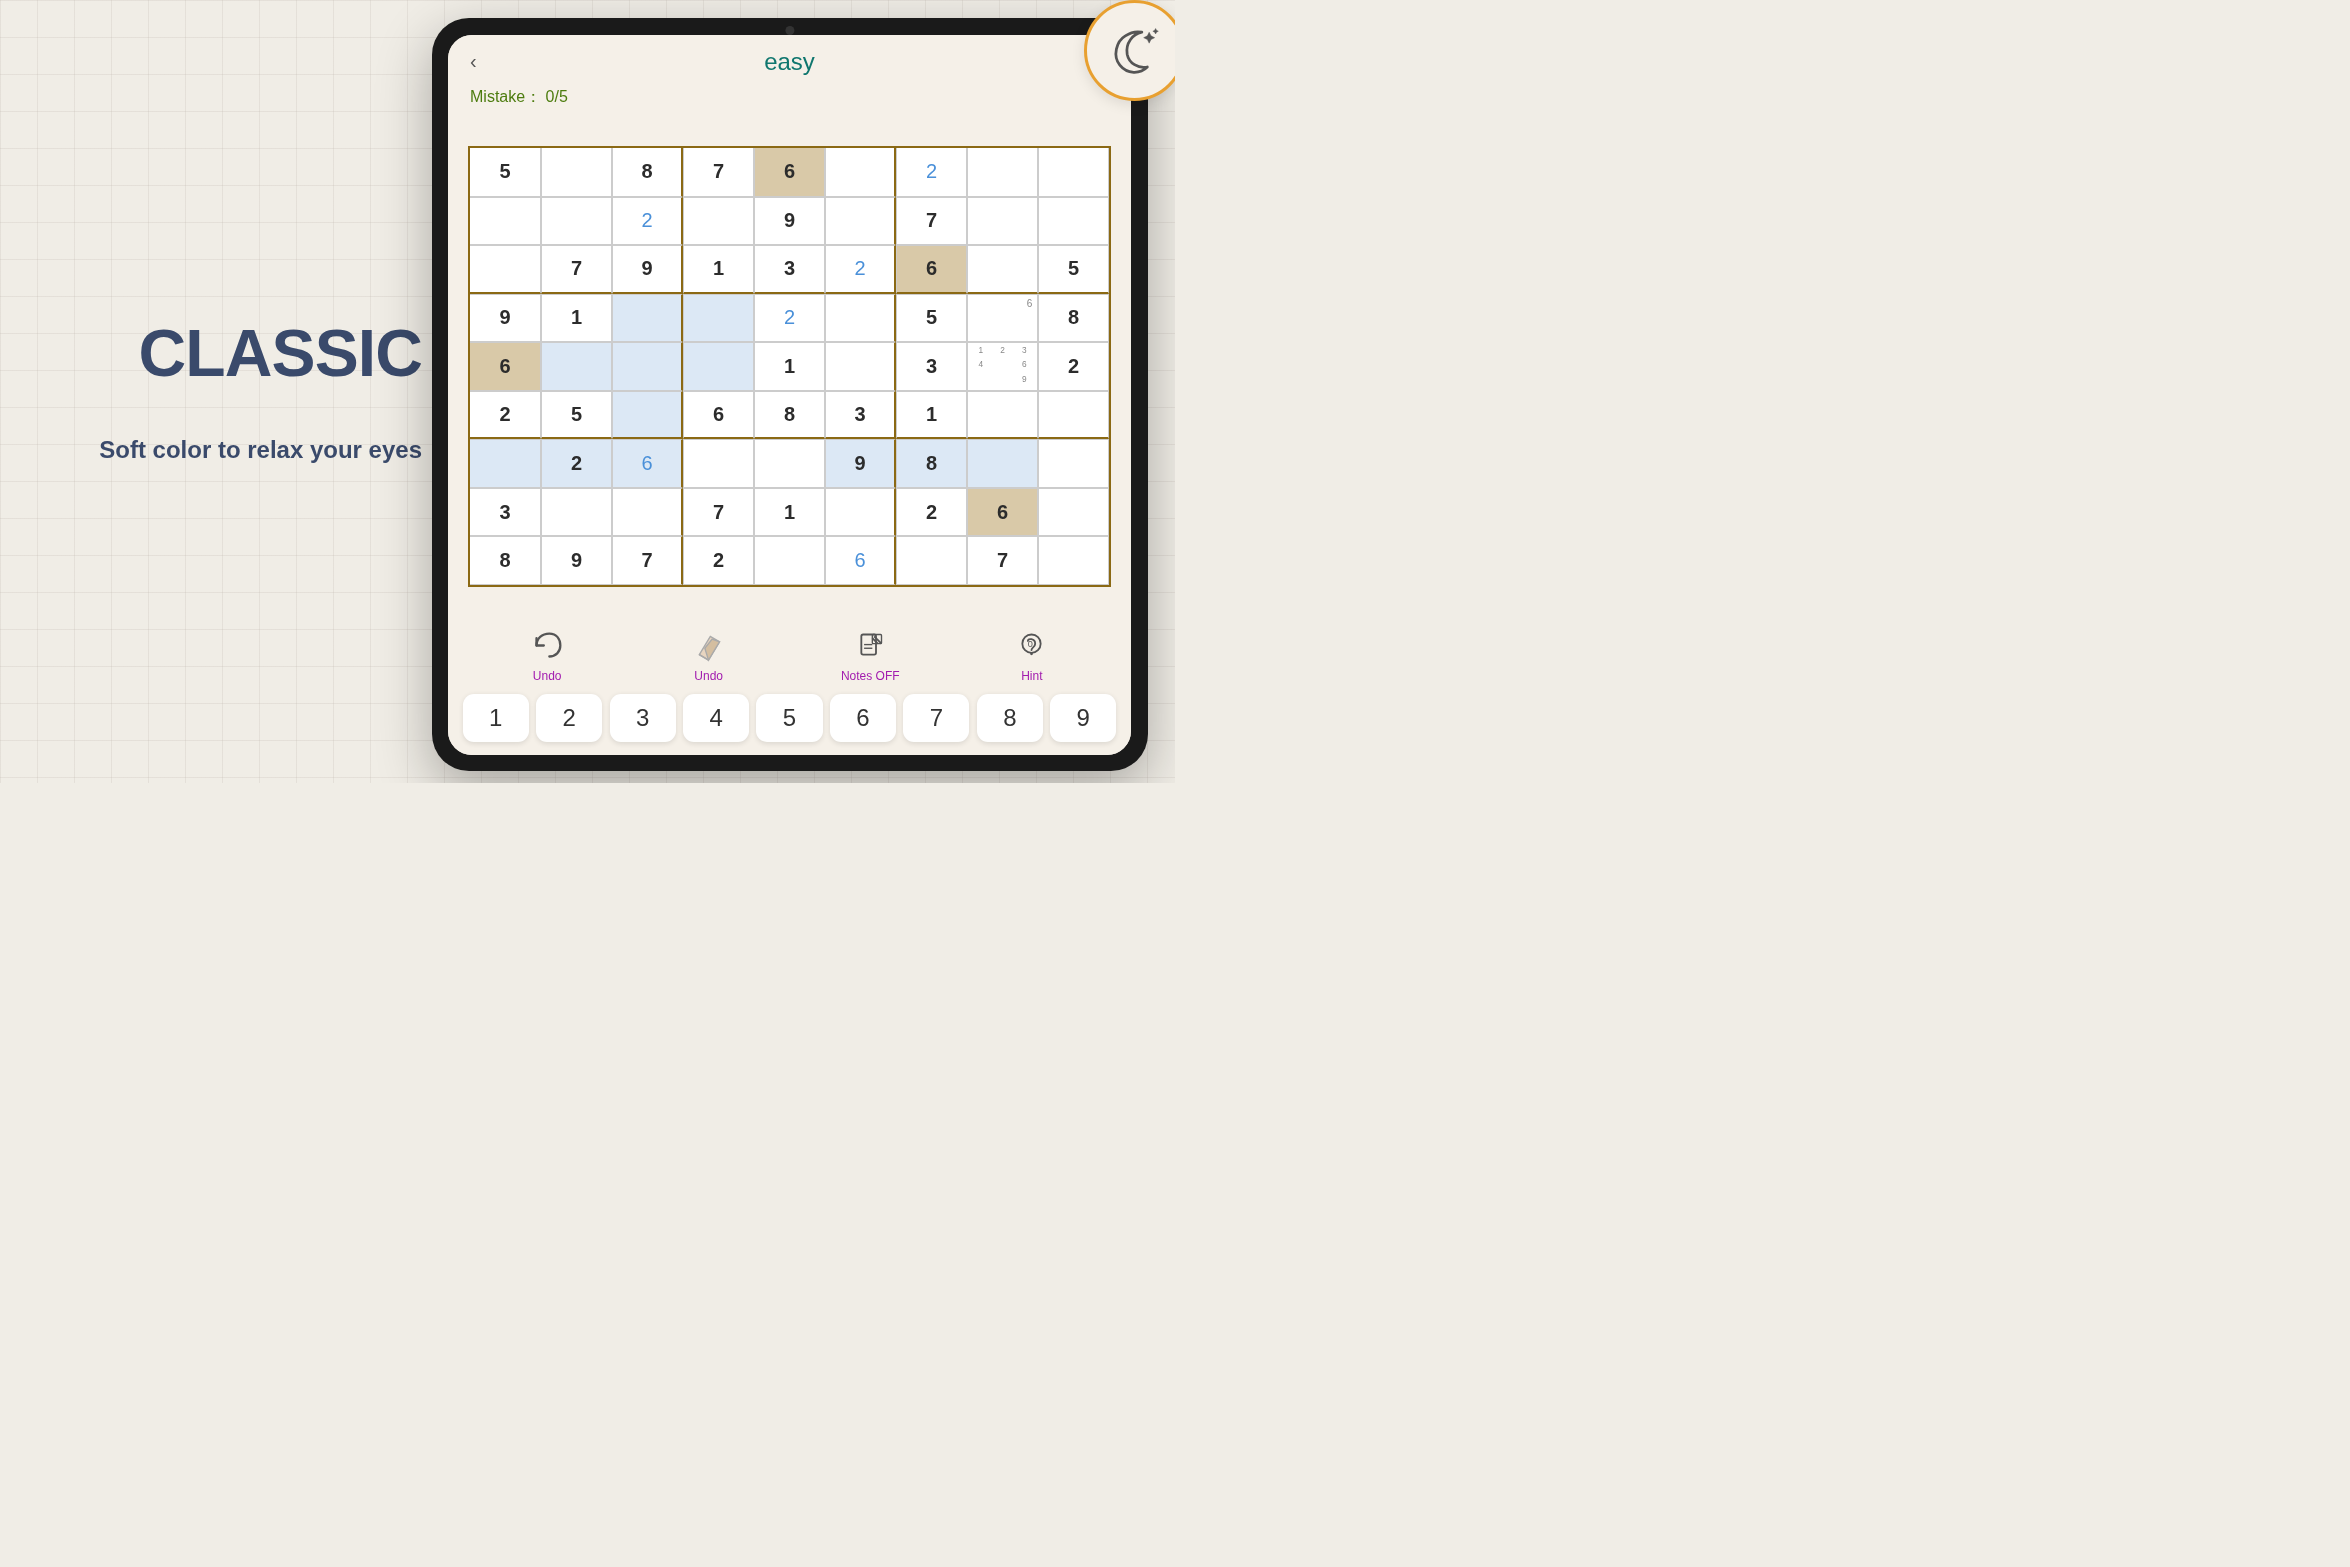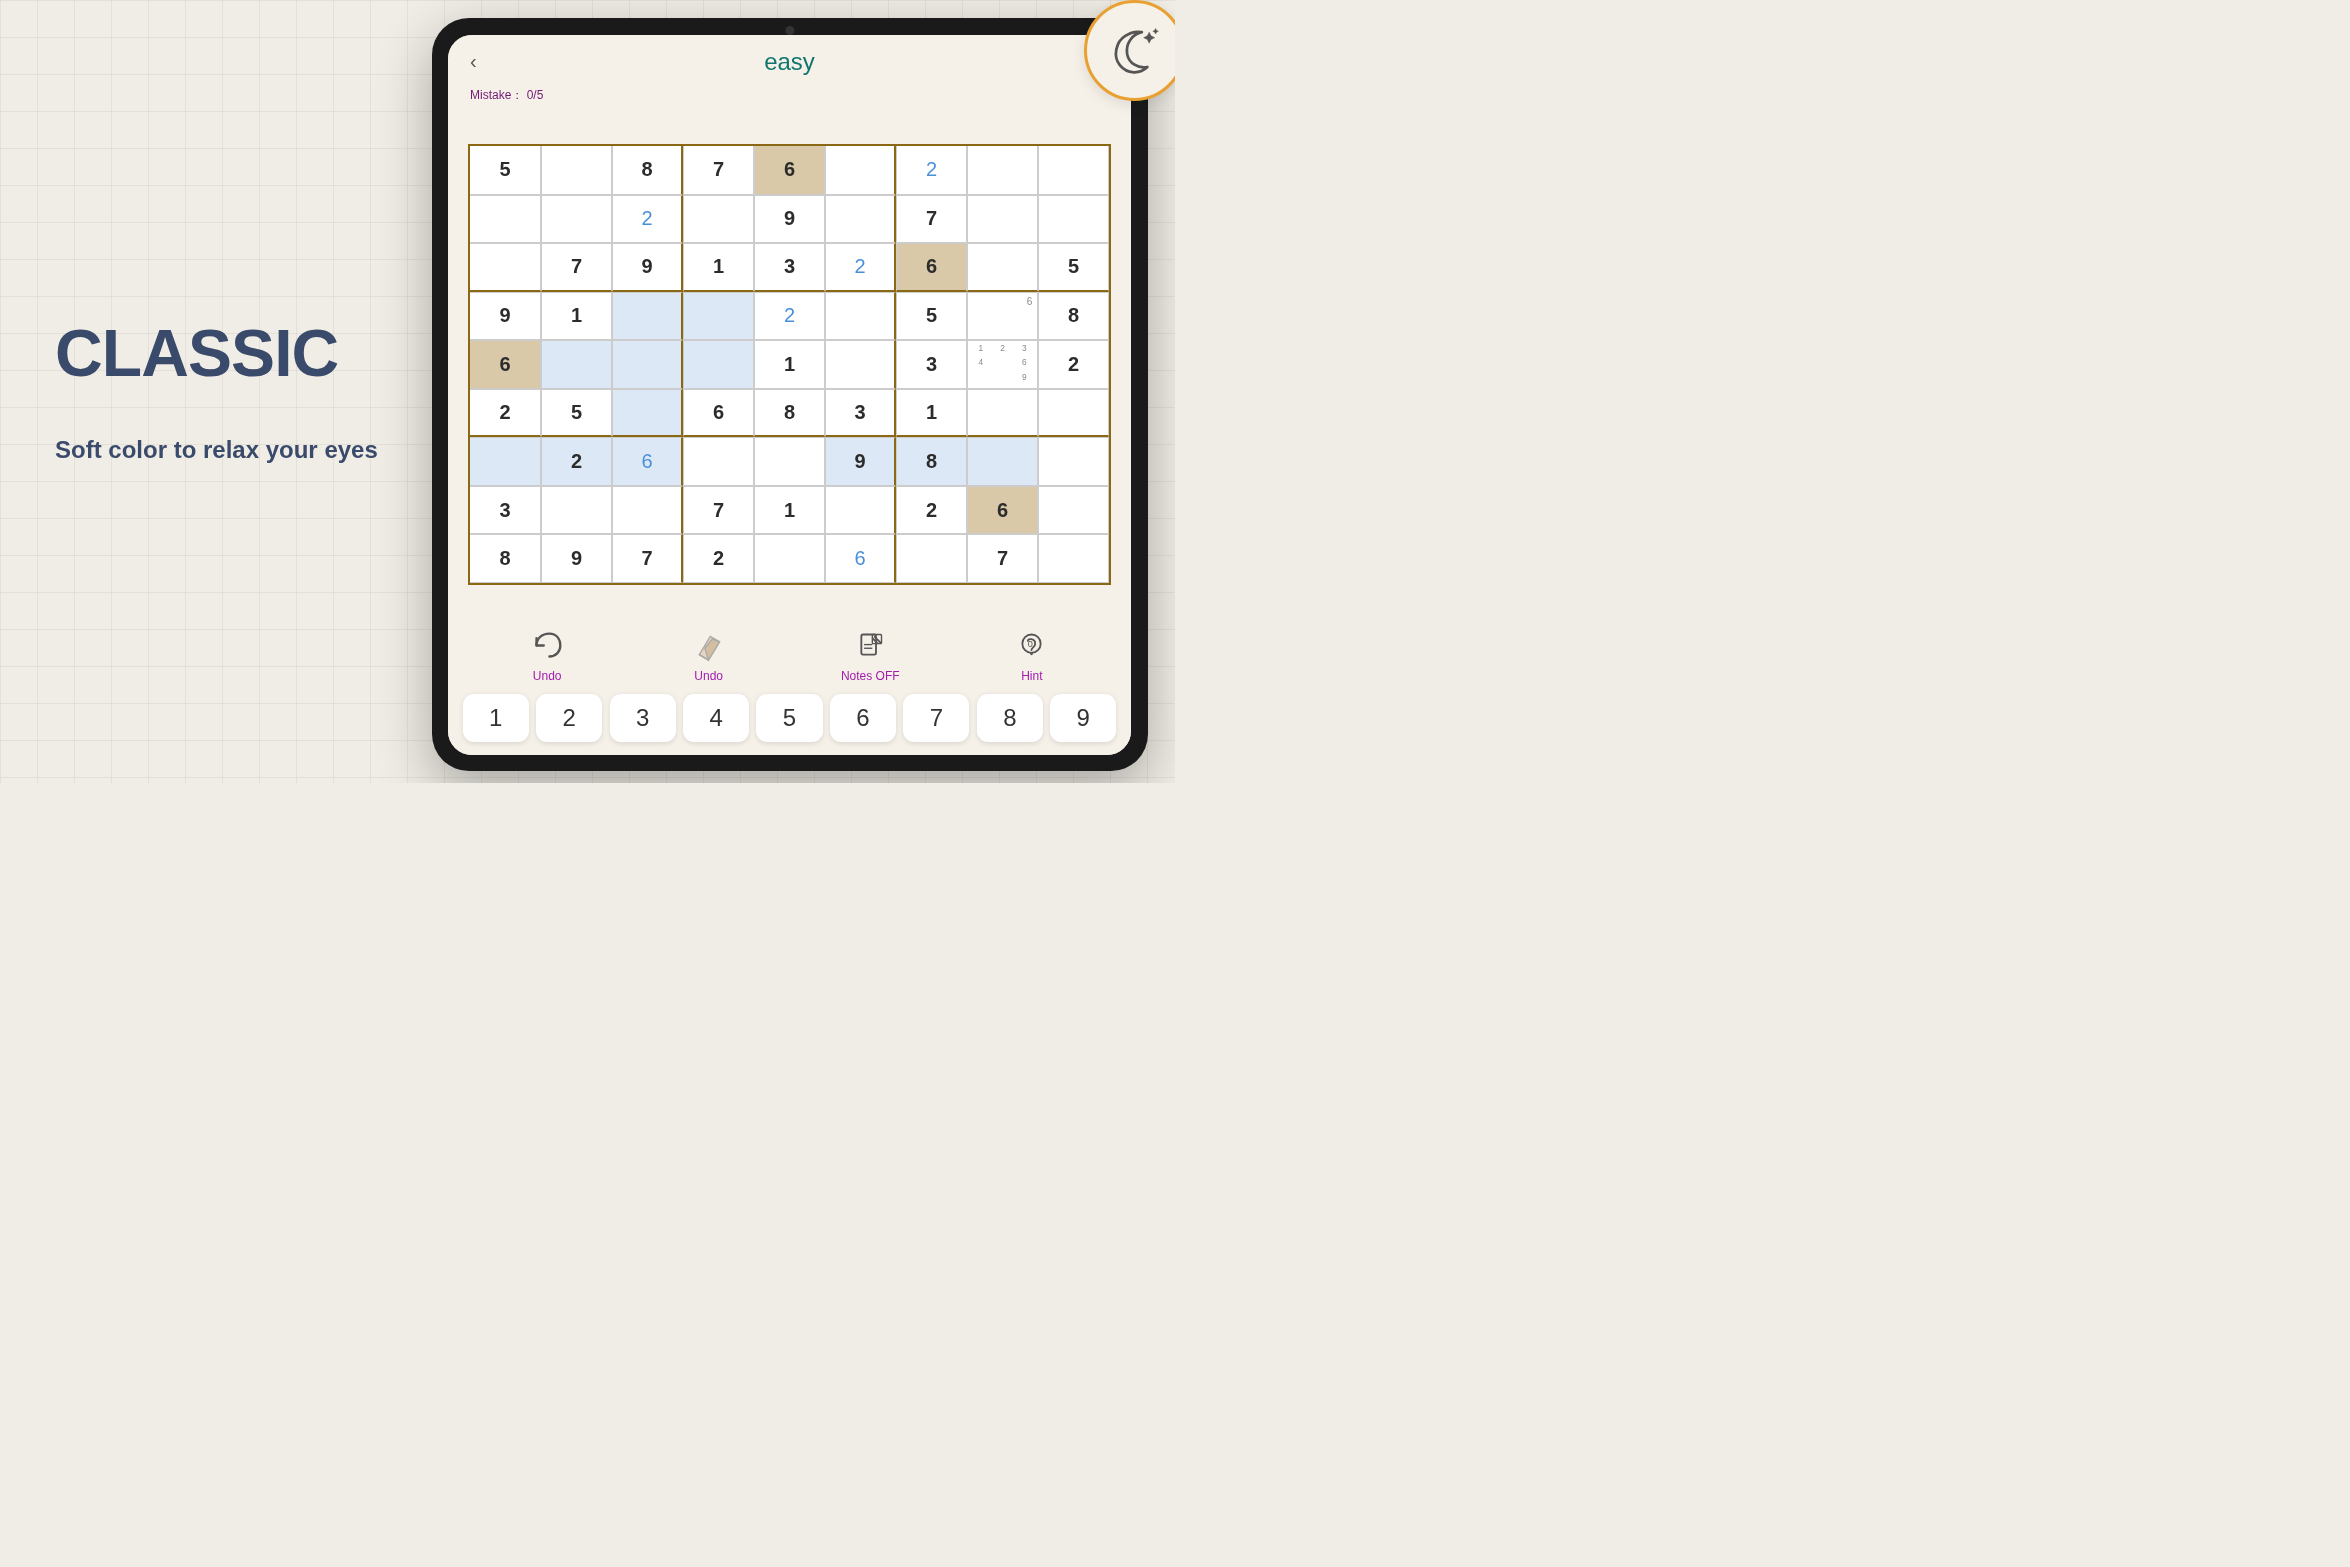--- a/index.html
+++ b/index.html
@@ -23,20 +23,21 @@
       pointer-events: none;
     }
 
     
     .left-content {
       position: absolute;
       left: 55px;
       top: 50%;
       transform: translateY(-50%);
       width: 367px;
+      text-align: right;
     }
 
     .classic-sudoku-title {
       font-size: 66px;
       font-weight: 900;
       color: #3a4a6b;
       line-height: 1.05;
       letter-spacing: -0.9px;
       margin-bottom: 22px;
     }
@@ -133,22 +134,22 @@
     }
 
     .night-mode-btn svg {
       width: 55px;
       height: 55px;
     }
 
     
     .mistake-bar {
       padding: 3.7px 22px 9.2px;
-      font-size: 12px;
-      color: #701a75;
+      font-size: 16px;
+      color: #4d7c0f;
       background: #f5f0e8;
     }
 
     
     .sudoku-grid-container {
       padding: 0 14.7px;
       flex: 1;
       display: flex;
       align-items: center;
       justify-content: center;

